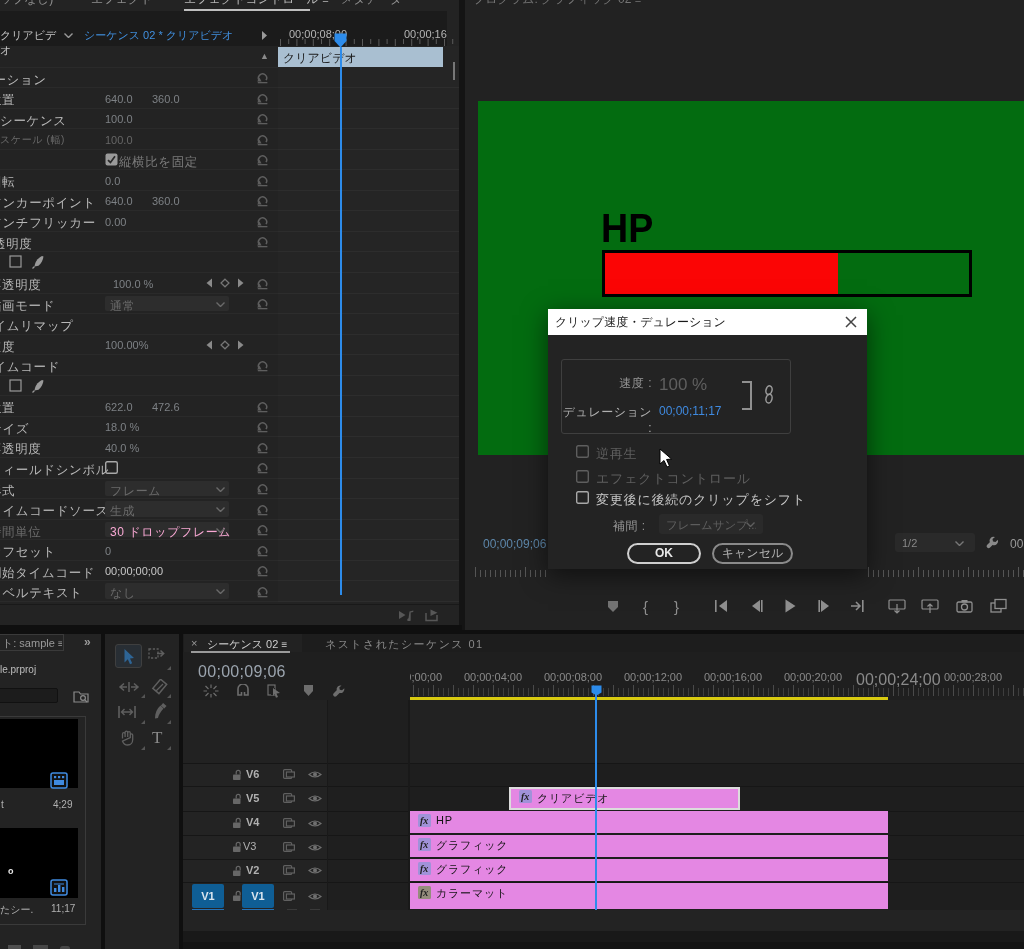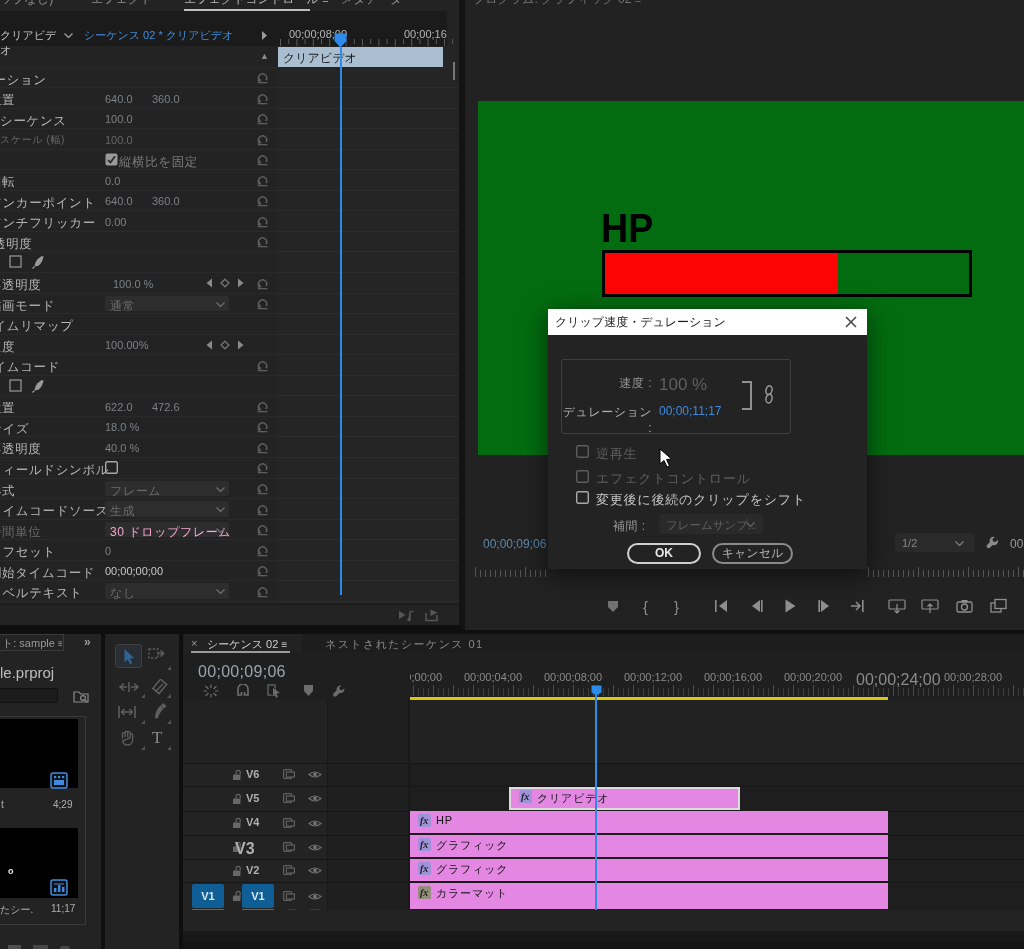--- a/index.html
+++ b/index.html
@@ -484,21 +484,21 @@
 <div class="ab" style="left:712px;top:543px;width:81px;height:21px;border:2px solid #8a8a8a;border-radius:11px;color:#b4b4b4;font-size:12px;text-align:center;line-height:17px">キャンセル</div>
 <svg width="16" height="21" viewBox="0 0 16 21" style="position:absolute;left:659px;top:448px">
     <path d="M1 1 L1 16 L5 12.5 L8 19 L10.5 18 L7.6 11.5 L12.5 11 Z" fill="#fff" stroke="#000" stroke-width="1"></path>
   </svg>
 <div class="ab" style="left:0;top:625px;width:462px;height:9px;background:#0f0f0f"></div>
 <div class="ab" style="left:462px;top:630px;width:562px;height:4px;background:#0f0f0f"></div>
 <div class="ab" style="left:0;top:634px;width:101px;height:315px;background:#232323;overflow:hidden">
 <div class="ab" style="left:-20px;top:0px;width:84px;height:17px;border:1px solid #3a3a3a"></div>
 <div class="ab" style="left:2px;top:2px;width:60px;height:13px;font-size:11px;color:#9a9a9a;overflow:hidden;white-space:nowrap">ト: sample <span style="font-size:10px">≡</span></div>
 <div class="ab" style="left:84px;top:1px;width:16px;height:15px;font-size:12px;color:#9a9a9a;font-weight:bold">»</div>
-<div class="ab" style="left:0px;top:30px;width:45px;height:14px;font-size:15px;color:#bdbdbd">le.prproj</div>
+<div class="ab" style="left:0px;top:30px;width:45px;height:14px;font-size:10px;color:#bdbdbd">le.prproj</div>
 <div class="ab" style="left:-6px;top:54px;width:64px;height:15px;background:#1c1c1c;border:1px solid #111;border-radius:2px"></div>
 <svg width="16" height="15" viewBox="0 0 16 15" style="position:absolute;left:73px;top:55px">
       <path d="M1 3 H6 L7.5 5 H15 V13 H1 Z" fill="none" stroke="#8a8a8a" stroke-width="1.2"></path>
       <circle cx="10" cy="9" r="2.4" fill="none" stroke="#8a8a8a" stroke-width="1.2"></circle>
       <path d="M11.8 10.8 L14 13" stroke="#8a8a8a" stroke-width="1.2"></path>
     </svg>
 <div class="ab" style="left:-10px;top:82px;width:96px;height:209px;border:1px solid #3a3a3a"></div>
 <div class="ab" style="left:-10px;top:85px;width:88px;height:69px;background:#000"></div>
 <svg width="18" height="17" viewBox="0 0 18 17" style="position:absolute;left:50px;top:138px;">
       <rect x="1" y="1" width="16" height="15" rx="2" fill="#111" stroke="#3f8ae0" stroke-width="1.5"></rect>
@@ -789,21 +789,21 @@
     </svg>
 <svg width="14" height="11" viewBox="0 0 14 11" style="position:absolute;left:125px;top:183.5px">
       <path d="M1 5.5 Q7 0.5 13 5.5 Q7 10.5 1 5.5 Z" fill="none" stroke="#6f6f6f" stroke-width="1.2"></path>
       <circle cx="7" cy="5.5" r="2" fill="#6f6f6f"></circle>
     </svg>
 <div class="ab" style="left:0px;top:202px;width:227px;height:23px;background:#232323"></div>
 <svg width="12" height="12" viewBox="0 0 12 12" style="position:absolute;left:49px;top:207.0px">
       <rect x="1" y="5.5" width="7.5" height="5.5" rx="0.8" fill="#676767"></rect>
       <path d="M4.2 5.5 V3.4 A2 2 0 0 1 8.2 3.4 V5.5" fill="none" stroke="#676767" stroke-width="1.2"></path>
     </svg>
-<div class="ab" style="left:52px;top:206.0px;width:30px;height:13px;color:#b0b0b0;font-size:16px;font-weight:bold">V3</div>
+<div class="ab" style="left:60px;top:206.0px;width:30px;height:13px;color:#b0b0b0;font-size:11px;font-weight:normal">V3</div>
 <svg width="12" height="11" viewBox="0 0 12 11" style="position:absolute;left:100px;top:207.5px">
       <rect x="0.6" y="0.6" width="8" height="8.8" rx="1" fill="none" stroke="#606060" stroke-width="1.2"></rect>
       <rect x="3.4" y="3" width="8" height="5" fill="#232323" stroke="#606060" stroke-width="1.2"></rect>
     </svg>
 <svg width="14" height="11" viewBox="0 0 14 11" style="position:absolute;left:125px;top:207.5px">
       <path d="M1 5.5 Q7 0.5 13 5.5 Q7 10.5 1 5.5 Z" fill="none" stroke="#6f6f6f" stroke-width="1.2"></path>
       <circle cx="7" cy="5.5" r="2" fill="#6f6f6f"></circle>
     </svg>
 <div class="ab" style="left:0px;top:226px;width:227px;height:22px;background:#232323"></div>
 <svg width="12" height="12" viewBox="0 0 12 12" style="position:absolute;left:49px;top:230.5px">

